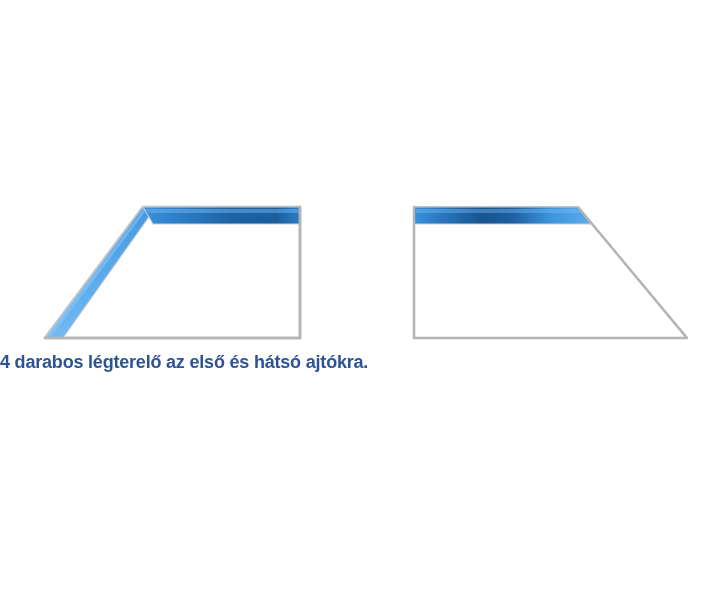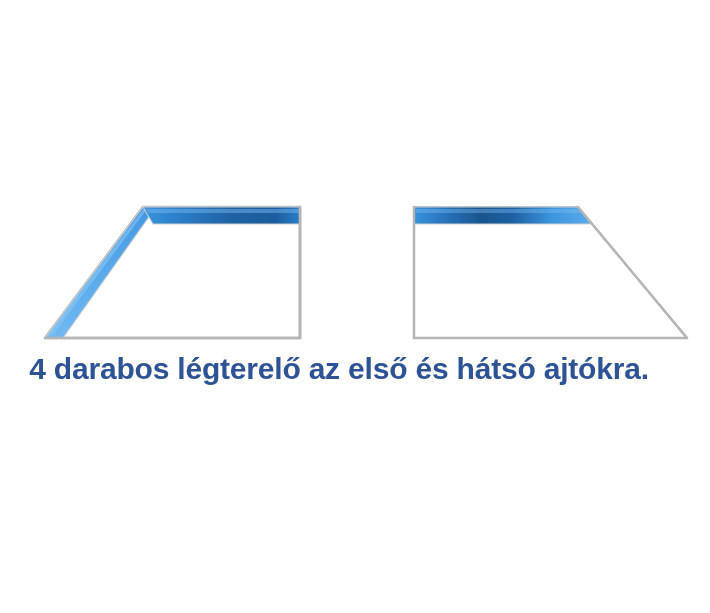--- a/index.html
+++ b/index.html
@@ -20,24 +20,23 @@
     left: 0;
     top: 0;
     width: 710px;
     height: 355px;
   }
   #caption {
     position: absolute;
     left: 0;
     top: 352px;
     width: 678px;
-    text-align: center;
     font-family: "Liberation Sans", sans-serif;
     font-weight: bold;
-    font-size: 30px;
+    font-size: 18px;
     letter-spacing: -0.2px;
     color: #2e5395;
     white-space: nowrap;
   }
 </style>
 </head>
 <body>
 
 <div id="stage">
 

